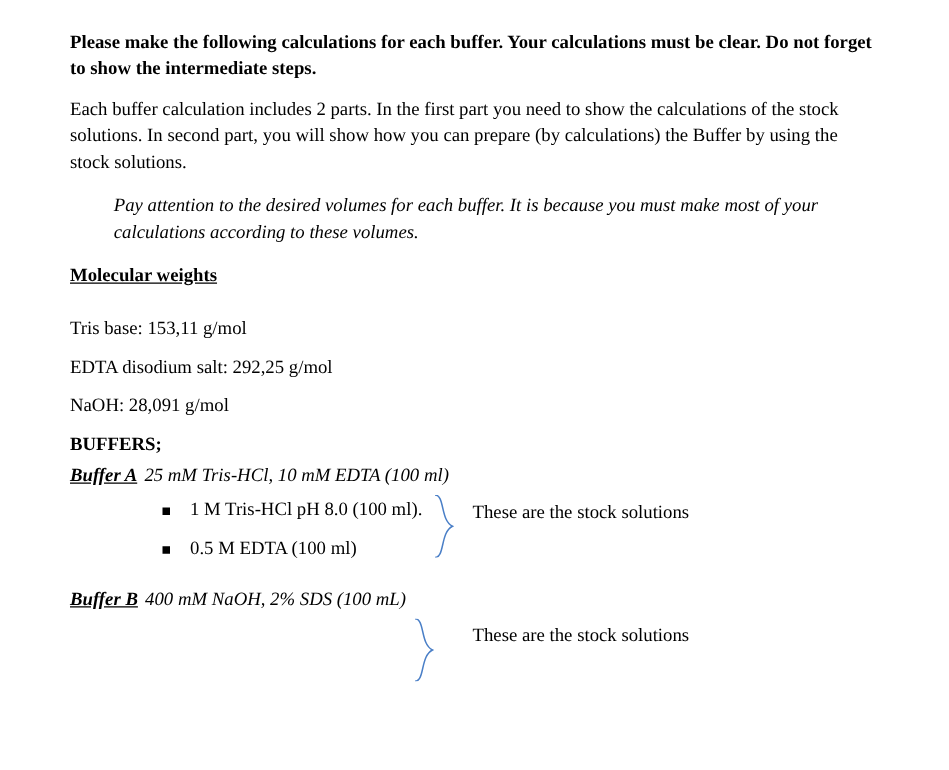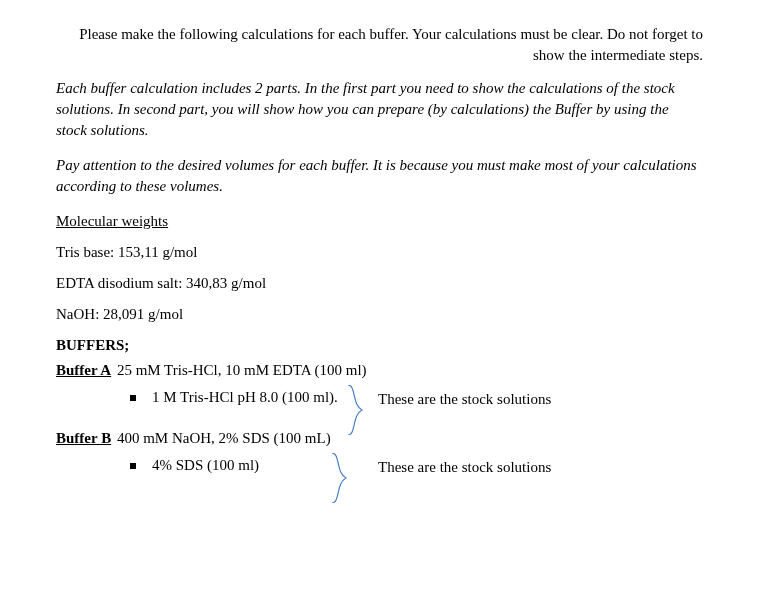--- a/index.html
+++ b/index.html
@@ -11,46 +11,46 @@
       font-family: "Times New Roman", Times, serif;
       font-size: 15px;
       color: #000;
       background: #fff;
       width: 759px;
       height: 616px;
       padding: 24px 56px;
       line-height: 1.4;
     }
     .heading {
-      font-weight: normal;
+      font-weight: bold;
       margin-bottom: 12px;
-      text-align: right;
     }
     .paragraph {
       margin-bottom: 14px;
-      font-style: italic;
     }
     .italic {
       font-style: italic;
+      margin-left: 35px;
     }
     .section-title {
-      font-weight: normal;
+      font-weight: bold;
       text-decoration: underline;
-      margin-bottom: 10px;
+      margin-bottom: 21px;
     }
     .mw-item {
       margin-bottom: 10px;
     }
     .buffers-title {
       font-weight: bold;
       margin-top: 8px;
       margin-bottom: 4px;
     }
     .buffer-line {
       margin-bottom: 6px;
+      font-style: italic;
     }
     .buffer-label {
       font-weight: bold;
       text-decoration: underline;
       display: inline;
     }
     .buffer-spec {
       display: inline;
       margin-left: 2px;
     }
@@ -92,46 +92,46 @@
 
 <div class="heading">Please make the following calculations for each buffer. Your calculations must be clear. Do not forget to show the intermediate steps.</div>
 
 <div class="paragraph">Each buffer calculation includes 2 parts. In the first part you need to show the calculations of the stock solutions. In second part, you will show how you can prepare (by calculations) the Buffer by using the stock solutions.</div>
 
 <div class="paragraph italic">Pay attention to the desired volumes for each buffer. It is because you must make most of your calculations according to these volumes.</div>
 
 <div class="section-title">Molecular weights</div>
 
 <div class="mw-item">Tris base: 153,11 g/mol</div>
-<div class="mw-item">EDTA disodium salt: 340,83 g/mol</div>
+<div class="mw-item">EDTA disodium salt: 292,25 g/mol</div>
 <div class="mw-item">NaOH: 28,091 g/mol</div>
 
 <div class="buffers-title">BUFFERS;</div>
 
 <div class="buffer-line">
   <span class="buffer-label">Buffer A</span><span class="buffer-spec"> 25 mM Tris-HCl, 10 mM EDTA (100 ml)</span>
 </div>
 
 <div class="bullet-block">
   <div class="bullet-row">
     <span class="bullet-marker"></span>
     <span class="bullet-text">1 M Tris-HCl pH 8.0 (100 ml).</span>
   </div>
+  <div class="bullet-row">
+    <span class="bullet-marker"></span>
+    <span class="bullet-text">0.5 M EDTA (100 ml)</span>
+  </div>
   <svg class="brace-svg" width="18" height="50" viewBox="0 0 18 50" style="left:216px; top:-2px;">
     <path d="M2 0 C10 0 6 20 16 25 C6 30 10 50 2 50" fill="none" stroke="#4a7fc7" stroke-width="1.2"></path>
   </svg>
   <span class="stock-note" style="left:248px; top:2px;">These are the stock solutions</span>
 </div>
 
 <div class="buffer-line">
   <span class="buffer-label">Buffer B</span><span class="buffer-spec"> 400 mM NaOH, 2% SDS (100 mL)</span>
 </div>
 
 <div class="bullet-block">
-  <div class="bullet-row">
-    <span class="bullet-marker"></span>
-    <span class="bullet-text">4% SDS (100 ml)</span>
-  </div>
   <svg class="brace-svg" width="18" height="50" viewBox="0 0 18 50" style="left:200px; top:-2px;">
     <path d="M2 0 C10 0 6 20 16 25 C6 30 10 50 2 50" fill="none" stroke="#4a7fc7" stroke-width="1.2"></path>
   </svg>
   <span class="stock-note" style="left:248px; top:2px;">These are the stock solutions</span>
 </div>
 
 </body></html>

